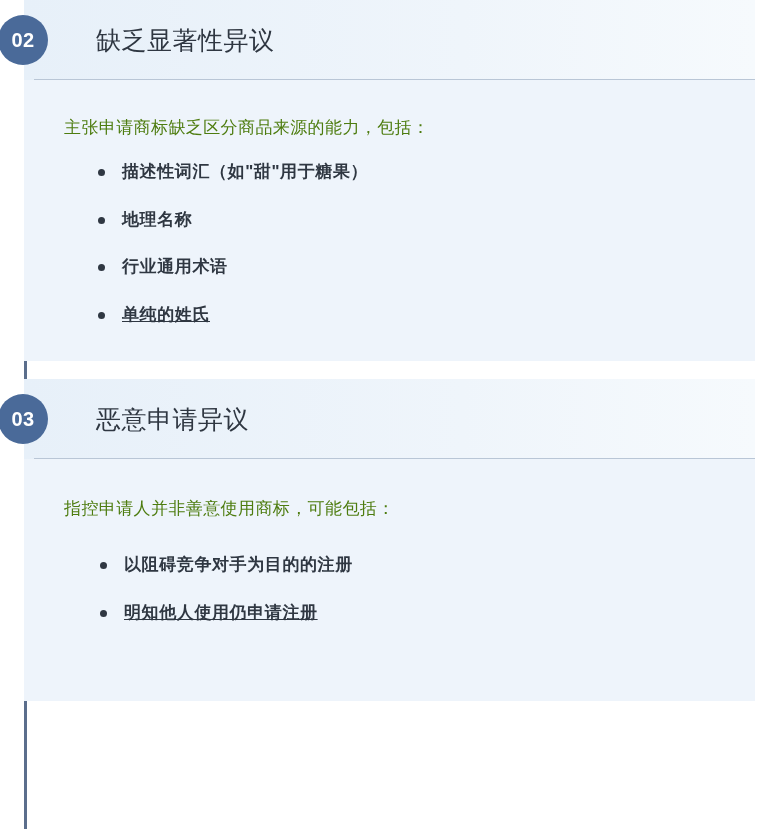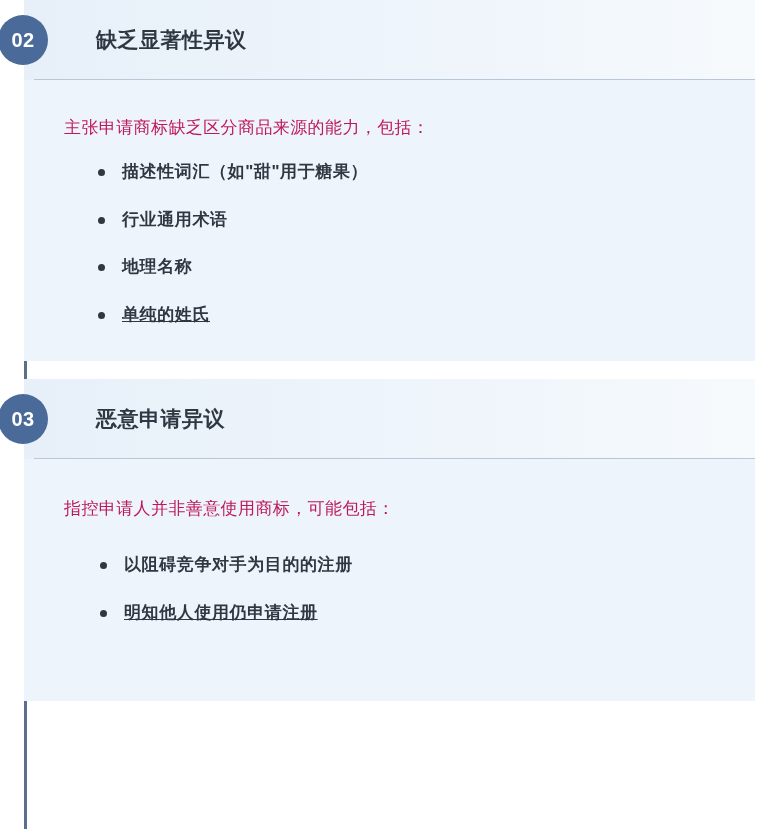--- a/index.html
+++ b/index.html
@@ -60,32 +60,32 @@
     color: #ffffff;
     font-size: 20px;
     font-weight: bold;
     display: flex;
     align-items: center;
     justify-content: center;
     flex: 0 0 auto;
     letter-spacing: 0.5px;
   }
   .section-title {
-    font-size: 21px;
-    font-weight: bold;
+    font-size: 25px;
+    font-weight: normal;
     color: #2f3742;
     margin-left: 22px;
     letter-spacing: 0.5px;
   }
   .section-body {
     padding: 34px 40px 40px 40px;
   }
   .lead {
     font-size: 17px;
-    color: #be185d;
+    color: #4d7c0f;
     line-height: 1.6;
     margin: 0 0 18px 0;
     letter-spacing: 0.4px;
   }
   .bullets {
     margin: 0;
     padding: 0 0 0 32px;
     list-style: none;
   }
   .bullets li {
@@ -130,22 +130,22 @@
 
   <div class="section section-2">
     <div class="section-header">
       <div class="badge">02</div>
       <div class="section-title">缺乏显著性异议</div>
     </div>
     <div class="section-body">
       <p class="lead">主张申请商标缺乏区分商品来源的能力，包括：</p>
       <ul class="bullets">
         <li>描述性词汇（如"甜"用于糖果）</li>
+        <li>地理名称</li>
         <li>行业通用术语</li>
-        <li>地理名称</li>
         <li>单纯的姓氏</li>
       </ul>
     </div>
   </div>
 
   <div class="gap"></div>
 
   <div class="section section-3">
     <div class="section-header">
       <div class="badge">03</div>

